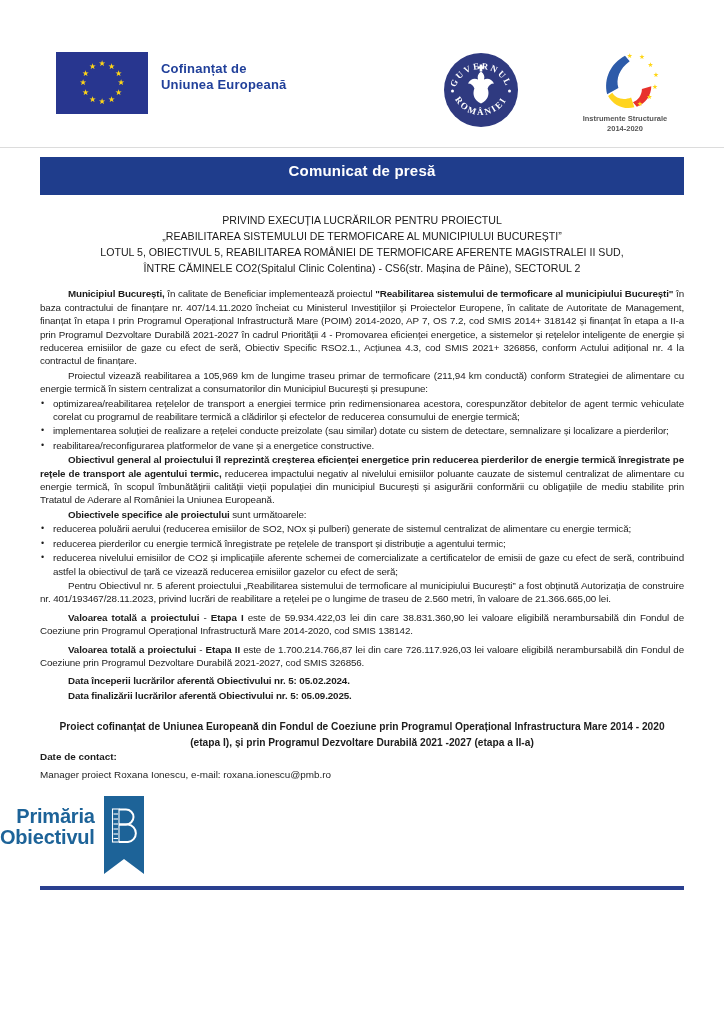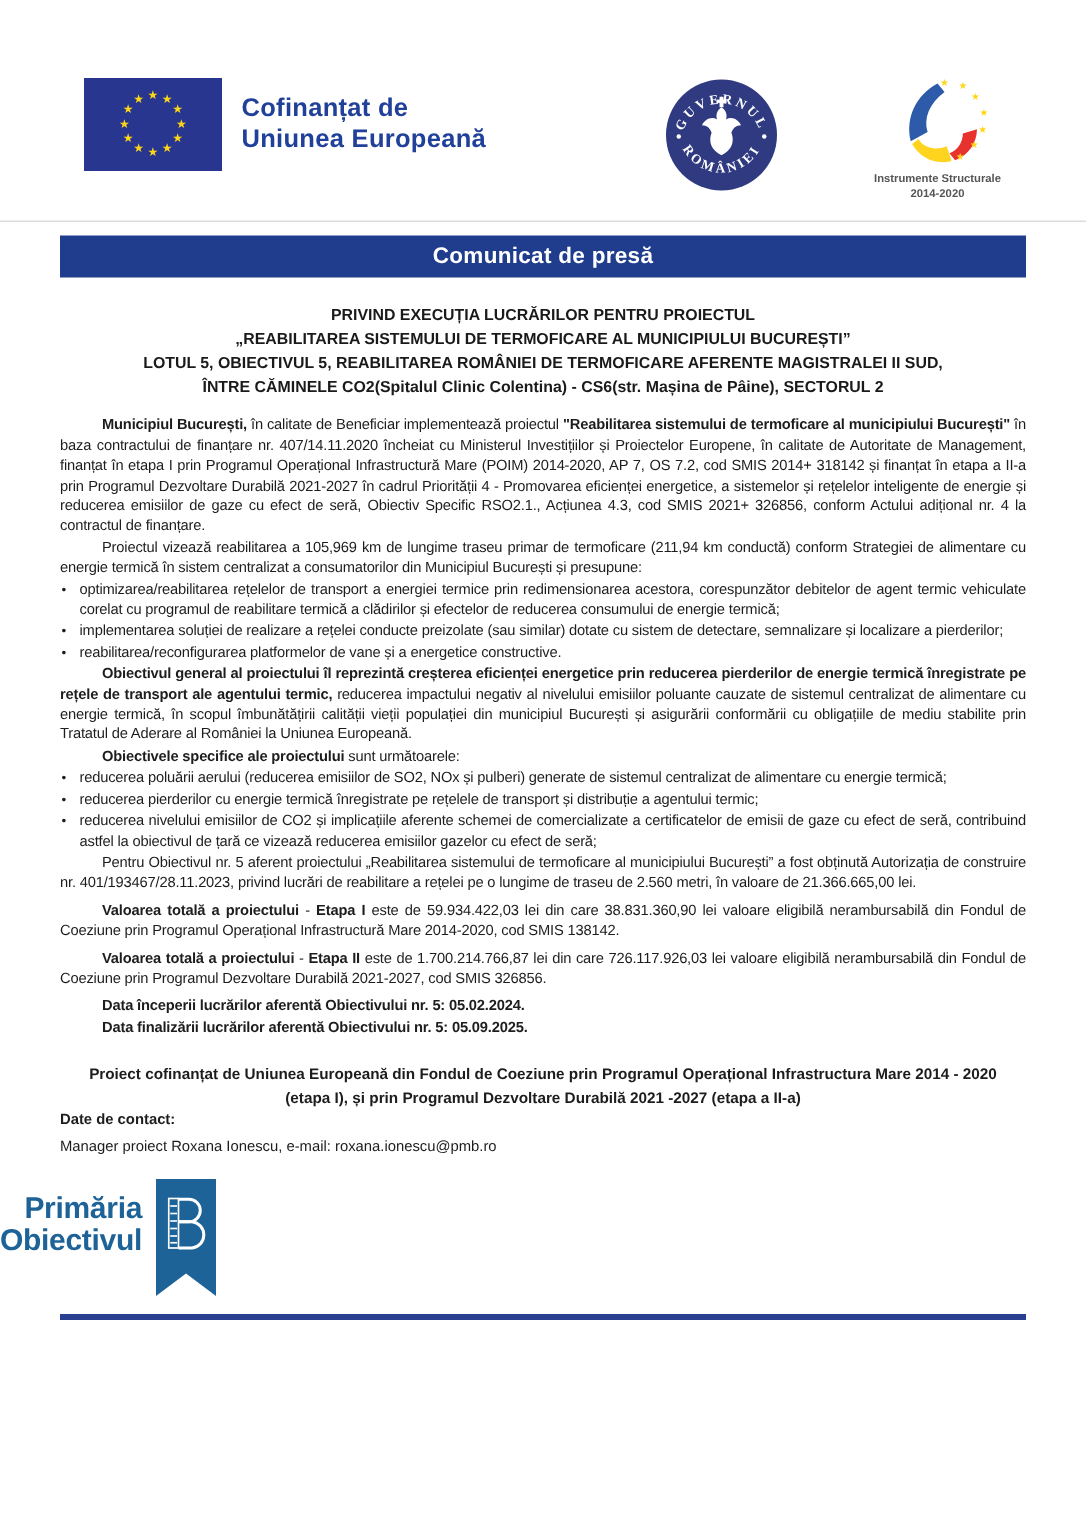--- a/index.html
+++ b/index.html
@@ -7,31 +7,31 @@
     --seal:#2f3a80; --primaria:#1d6398; --rule:#2a3f8f; --text:#1d1d1d;
   }
   *{box-sizing:border-box; margin:0; padding:0;}
   html,body{background:#fff;}
   .page{width:724px; height:1024px; background:#fff; position:relative;
         font-family:"Liberation Sans", sans-serif; color:var(--text); overflow:hidden;}
   
   .header{margin:50px 38px 0; height:92px; position:relative;}
   .eu-block{position:absolute; left:18px; top:2px; display:flex; gap:13px;}
   .eu-flag{width:92px; height:62px; display:block;}
-  .eu-text{font-weight:bold; color:var(--eu-text); font-size:17px; line-height:1.25; margin-top:9px; letter-spacing:.2px;}
+  .eu-text{font-weight:bold; color:var(--eu-text); font-size:13px; line-height:1.25; margin-top:9px; letter-spacing:.2px;}
   .gov-seal{position:absolute; left:405px; top:2px; width:76px; height:76px;}
   .is-logo{position:absolute; right:2px; top:0; width:118px; text-align:center;}
   .is-swoosh{width:74px; height:62px; display:block; margin:0 auto;}
   .is-text{font-size:7.5px; font-weight:bold; color:#555; line-height:1.35; margin-top:2px;}
   .header-rule{border-top:1px solid #dcdcdc; margin-top:5px;}
   
   .banner{margin:9px 40px 0; background:var(--banner); color:#fff; text-align:center;
-          font-weight:bold; font-size:15px; padding:5px 0 6px; letter-spacing:.2px;}
-  
-  .doc-title{margin:17px 28px 0; text-align:center; font-weight:bold; font-size:10.6px;
+          font-weight:bold; font-size:15px; padding:5px 0 16px; letter-spacing:.2px;}
+  
+  .doc-title{margin:17px 28px 0; text-align:center; font-weight:normal; font-size:10.6px;
              line-height:1.52; color:#1a1a1a;}
   
   .doc-body{margin:11px 40px 12px; font-size:9.8px; line-height:13.4px; text-align:justify; letter-spacing:-.12px;}
   .para{text-indent:28px; margin-bottom:1px;}
   .para.gap{margin-top:5px;}
   .bullet{display:flex; margin-bottom:1px;}
   .bullet .marker{flex:none; width:13px; padding-left:1px; font-size:9px; text-indent:0;}
   .bullet .btext{flex:1; text-align:justify;}
   .b{font-weight:bold;}
   

